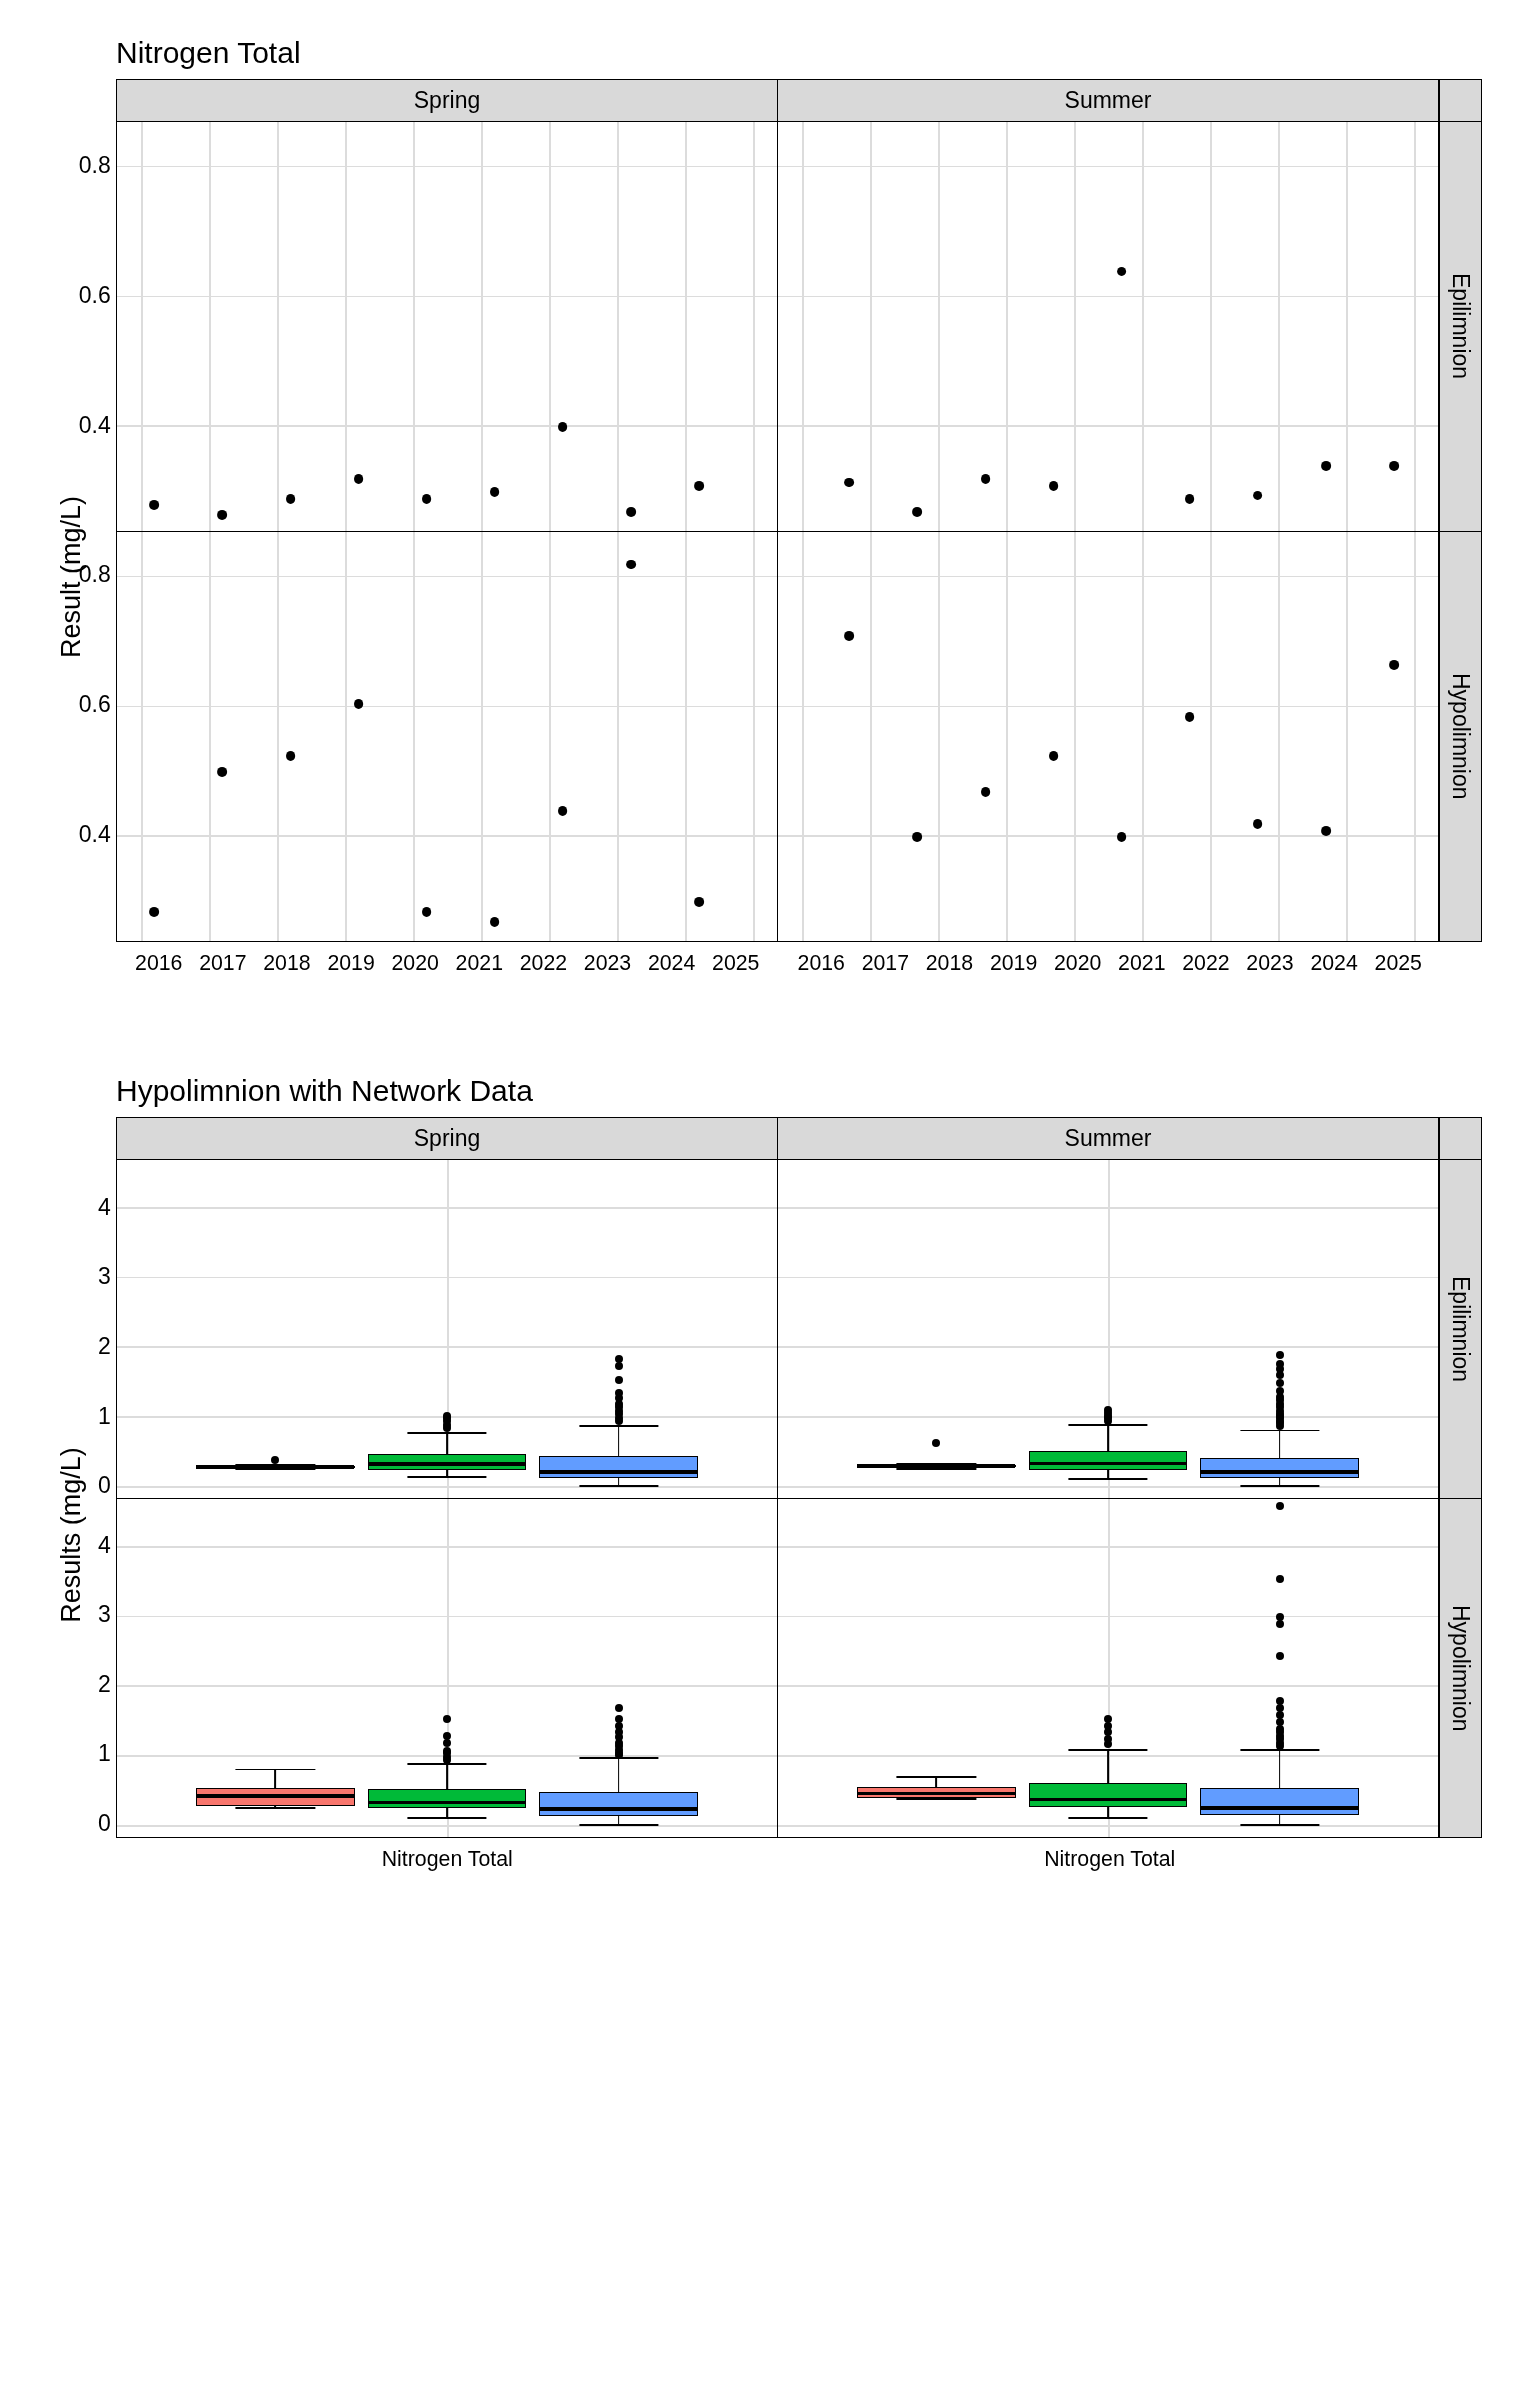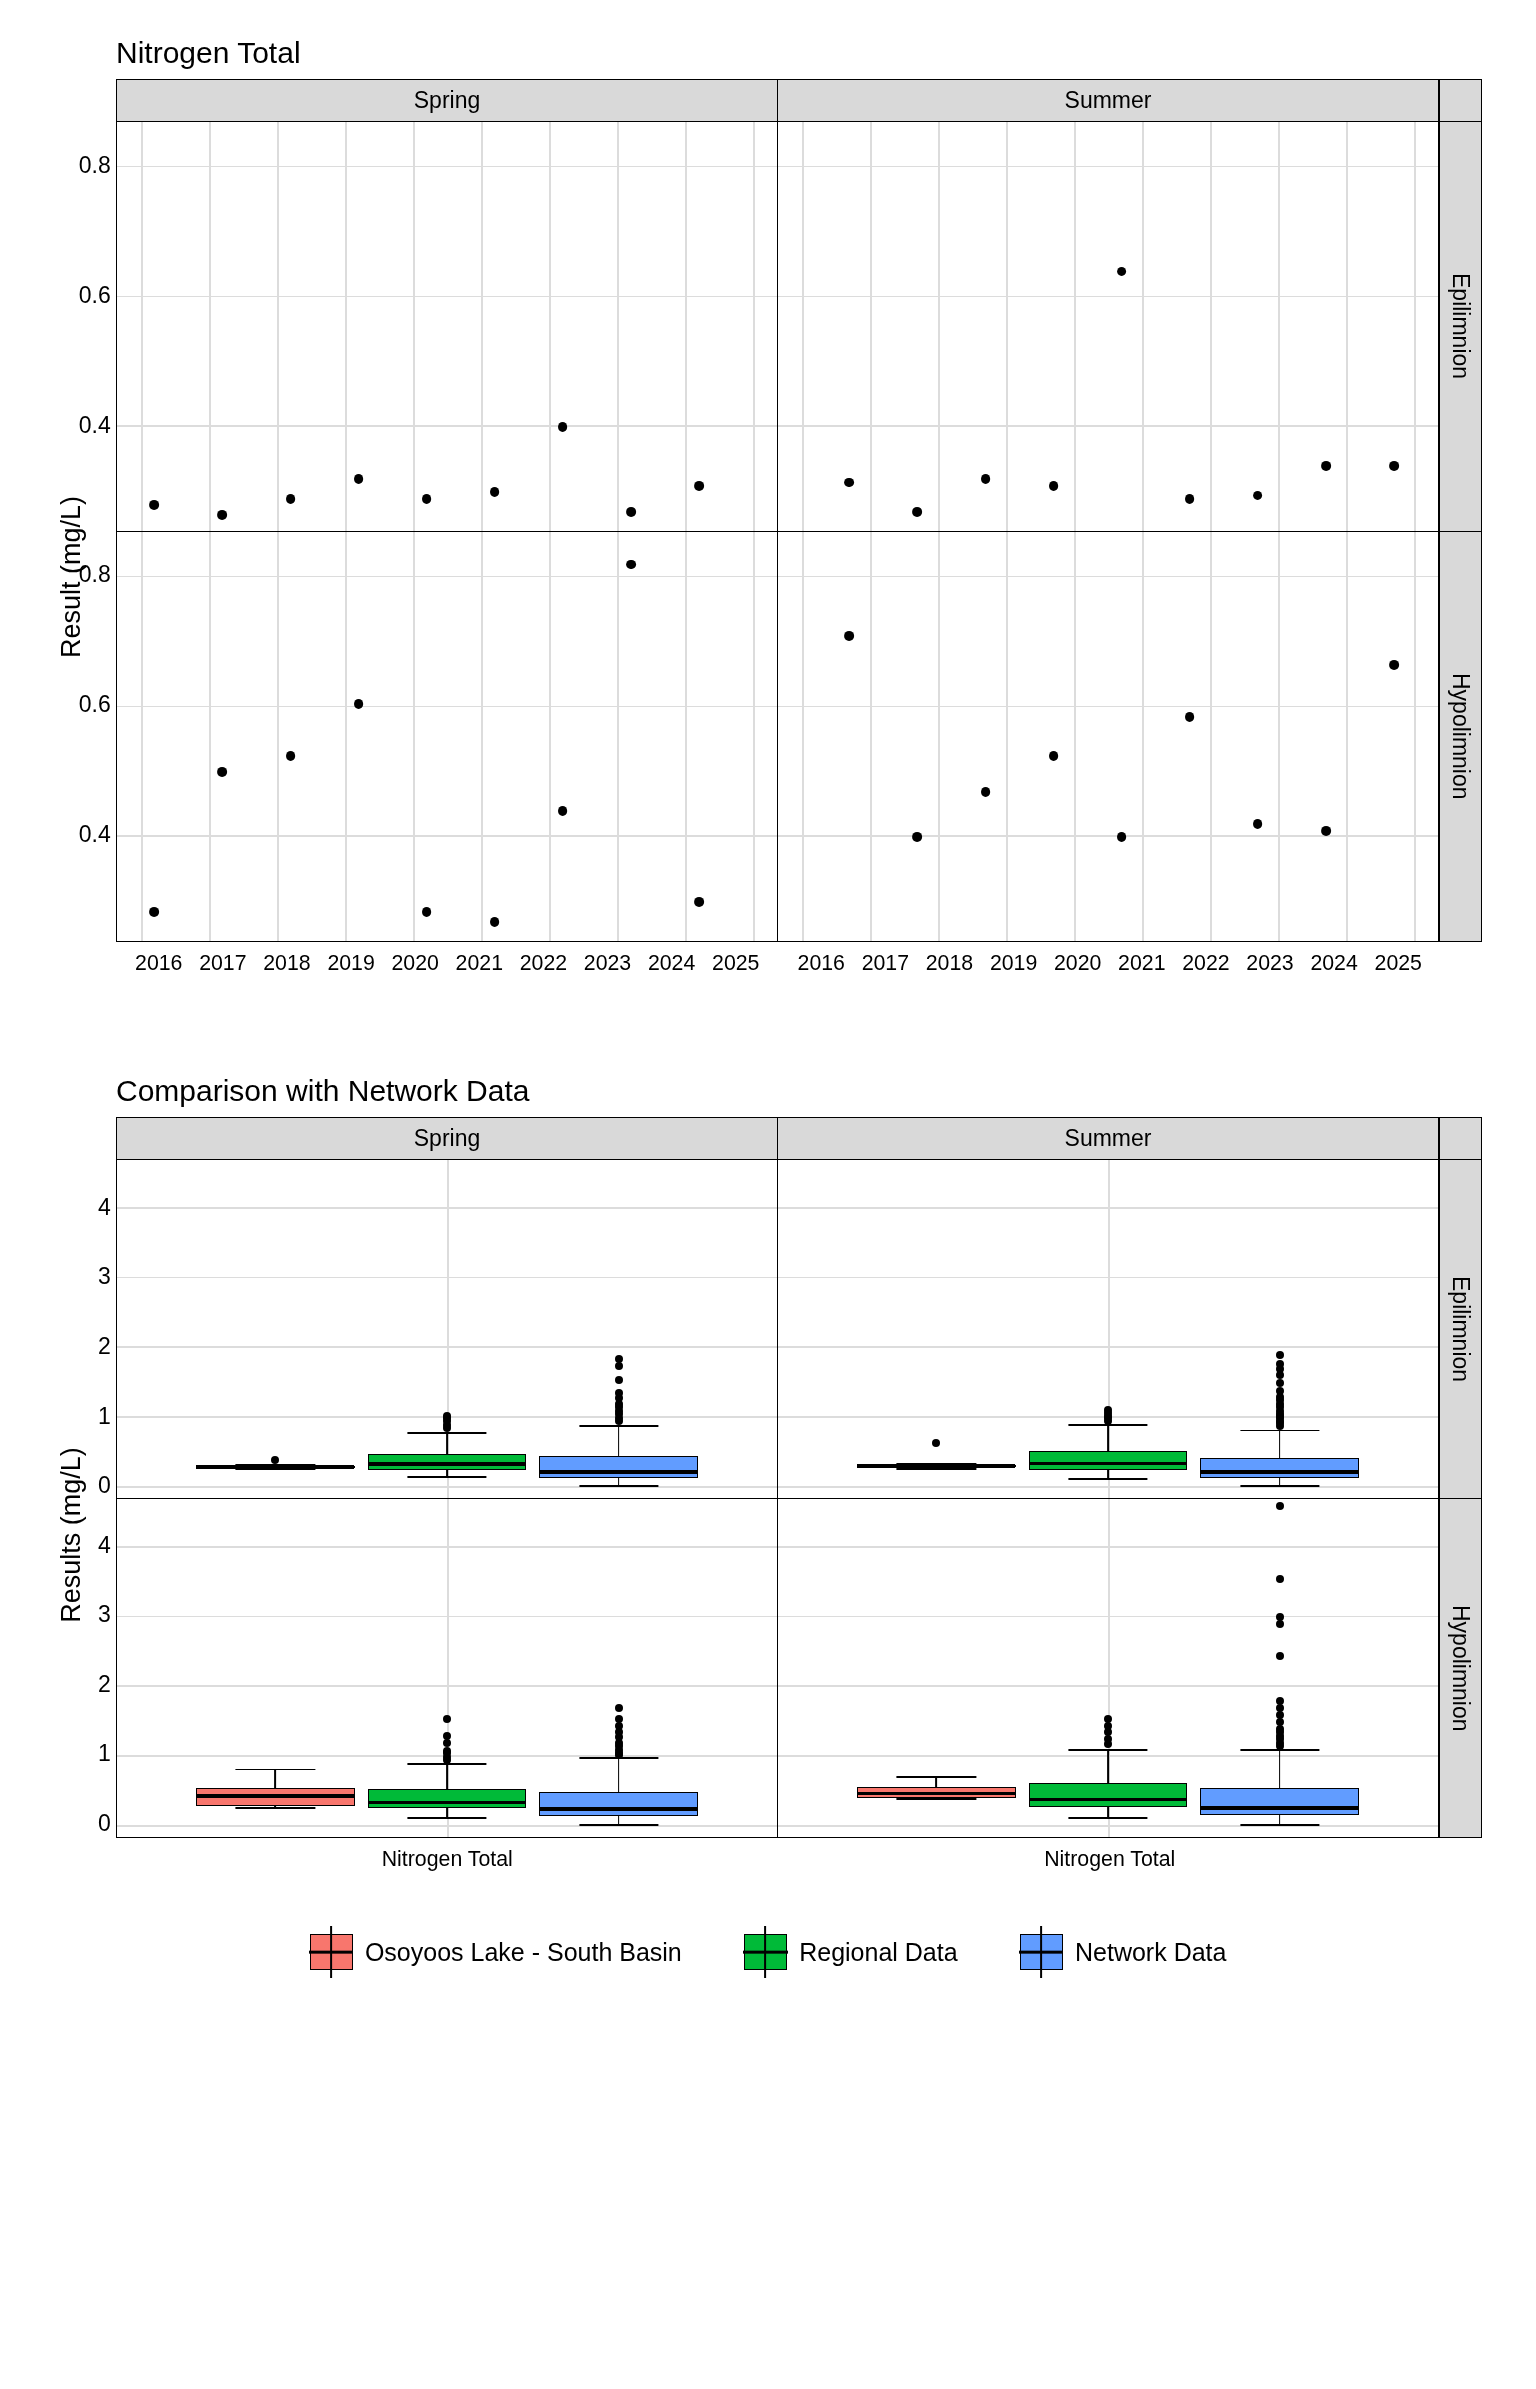--- a/index.html
+++ b/index.html
@@ -197,21 +197,21 @@
           <span class="xtick">2022</span>
           <span class="xtick">2023</span>
           <span class="xtick">2024</span>
           <span class="xtick">2025</span>
         </div>
       </div>
   </div>
 
   <div class="spacer"></div>
 
-  <div class="block-title">Comparison with Network Data</div>
+  <div class="block-title">Hypolimnion with Network Data</div>
 
   <div style="position:relative">
     <div class="ylabel" style="top:418px">Results (mg/L)</div>
     <div class="yticks" id="yticks-box" style="top: 41px; height: 676px;">
         <div class="ytick" style="top: 327px;">0</div>
         <div class="ytick" style="top: 258px;">1</div>
         <div class="ytick" style="top: 188px;">2</div>
         <div class="ytick" style="top: 118px;">3</div>
         <div class="ytick" style="top: 49px;">4</div>
         <div class="ytick" style="top: 665px;">0</div>
@@ -427,29 +427,15 @@
     <div class="xticks" style="margin-left:80px;margin-right:59px" id="xticks-box">
         <div class="xtick-group" style="justify-content: center;">
           <span class="xtick">Nitrogen Total</span>
         </div>
         <div class="xtick-group" style="justify-content: center;">
           <span class="xtick">Nitrogen Total</span>
         </div>
       </div>
   </div>
 
-  <div class="legend" id="legend">
-      <div class="legend-item">
-        <div class="key" style="background: rgb(248, 118, 109);"></div>
-        <span>Osoyoos Lake - South Basin</span>
-      </div>
-      <div class="legend-item">
-        <div class="key" style="background: rgb(0, 186, 56);"></div>
-        <span>Regional Data</span>
-      </div>
-      <div class="legend-item">
-        <div class="key" style="background: rgb(97, 156, 255);"></div>
-        <span>Network Data</span>
-      </div>
-    </div>
 
 </div>
 
 
 </body></html>

